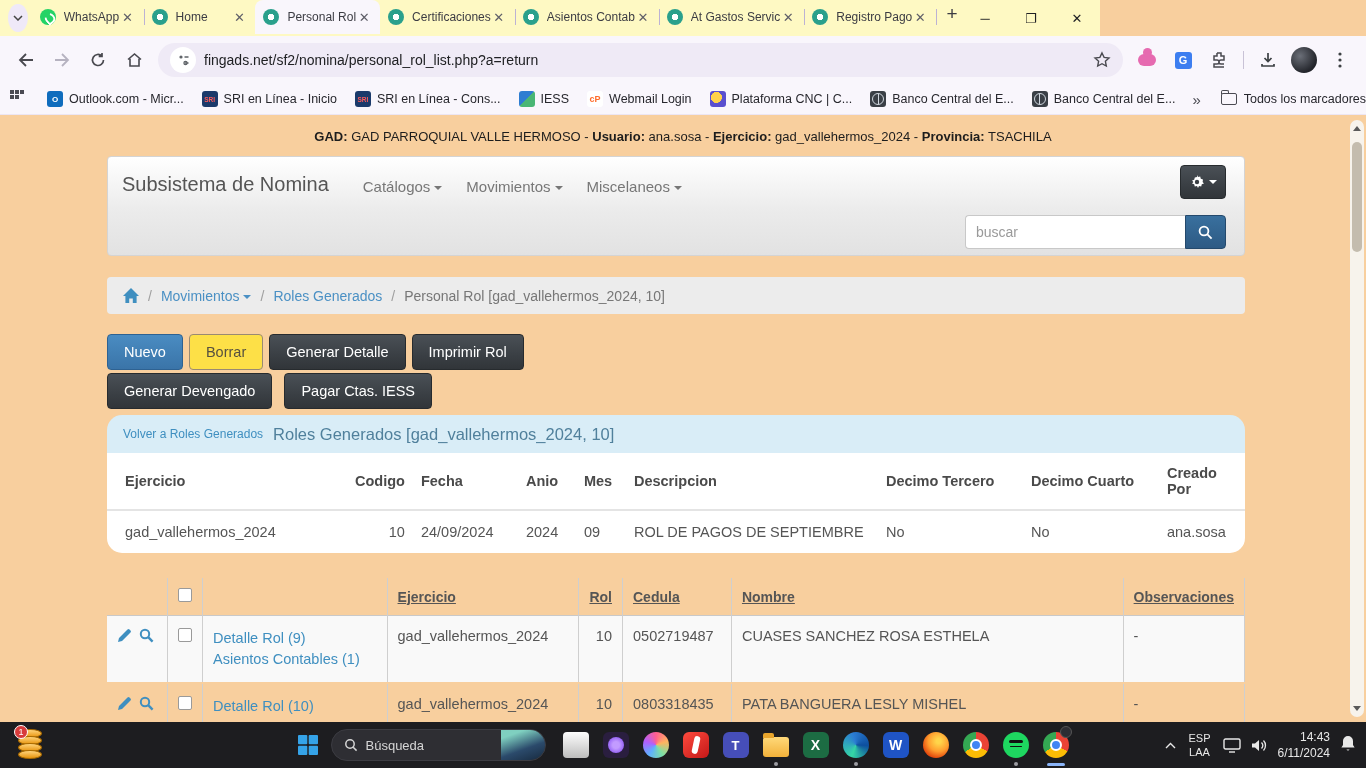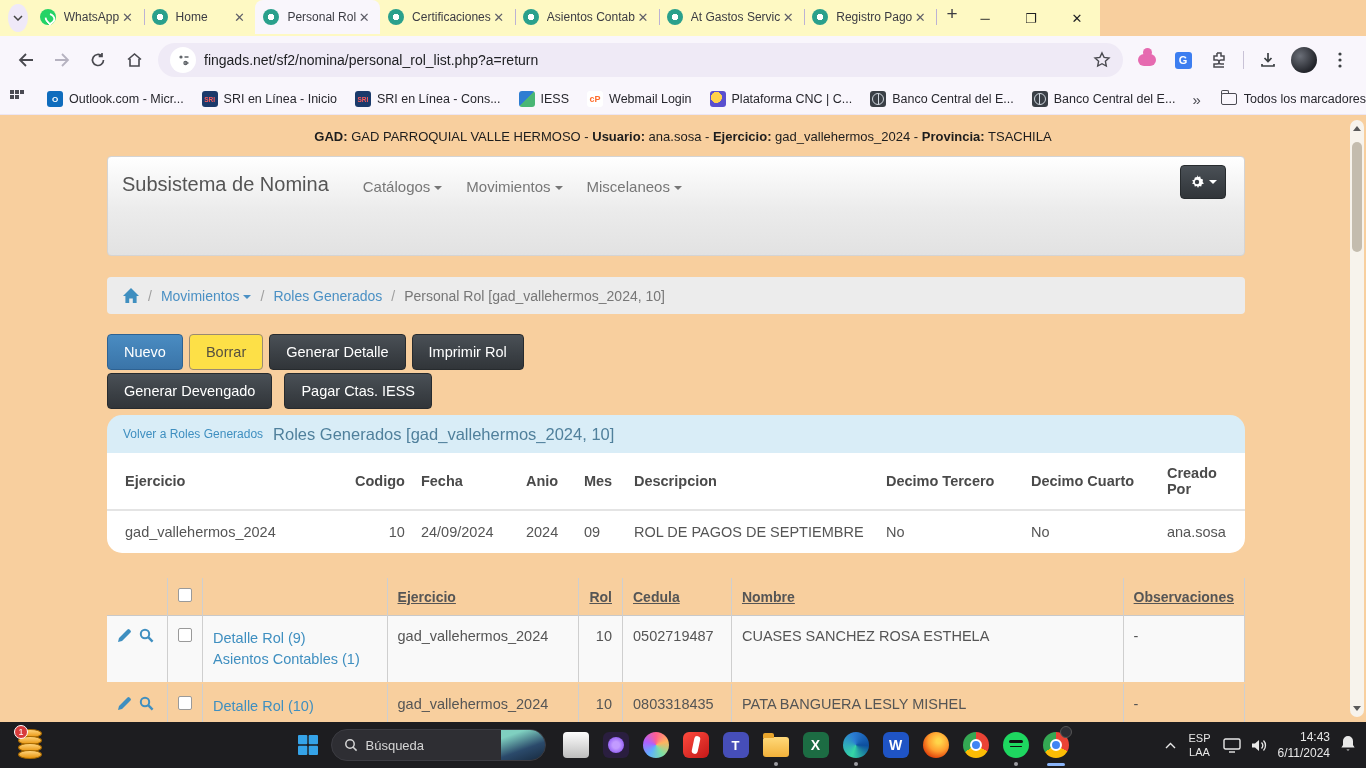--- a/index.html
+++ b/index.html
@@ -358,20 +358,29 @@
           <span class="menu-item"><span>Movimientos</span><span class="caret"></span></span>
           <span class="menu-item"><span>Miscelaneos</span><span class="caret"></span></span>
         </div>
         <div class="nav-right">
           <button class="btn btn-dark gear-btn">
             <svg width="16" height="16" viewBox="0 0 16 16">
                 <path d="M8 1l1 2 2.2-.4.6 2.2 2.2.6L13.6 8l1.4 1.6-2.2.6-.6 2.2L10 12l-1 2-1-2-2.2.4-.6-2.2L3 9.6 4.4 8 3 6.4l2.2-.6.6-2.2L8 3z" fill="#fff"></path>
                 <circle cx="8" cy="8" r="2.2" fill="#3a3f44"></circle>
               </svg>
             <span class="caret" style="color:#fff"></span>
+          </button>
+        </div>
+        <div class="search-row">
+          <input class="search-input" placeholder="buscar" style="">
+          <button class="search-btn">
+            <svg width="15" height="15" viewBox="0 0 15 15">
+                <circle cx="6" cy="6" r="4.4" fill="none" stroke="#fff" stroke-width="1.8"></circle>
+                <path d="M9.4 9.4L13.6 13.6" stroke="#fff" stroke-width="1.8"></path>
+              </svg>
           </button>
         </div>
       </div>
 
       <div class="breadcrumb">
         <svg width="16" height="15" viewBox="0 0 16 15">
             <path d="M0 8L8 0l8 8h-2.4v7H9.8v-4.6H6.2V15H2.4V8z" fill="#3f8fc0"></path>
           </svg>
         <span class="crumb-sep">/</span>
         <span class="crumb-link"><span>Movimientos</span><span class="caret"></span></span>

